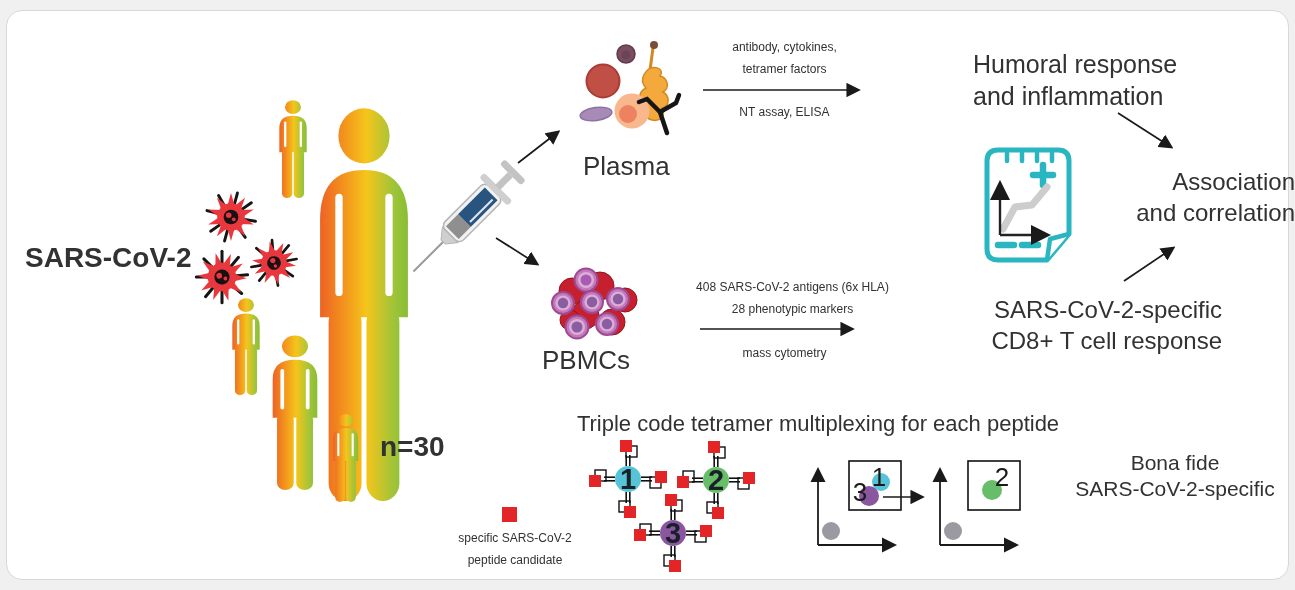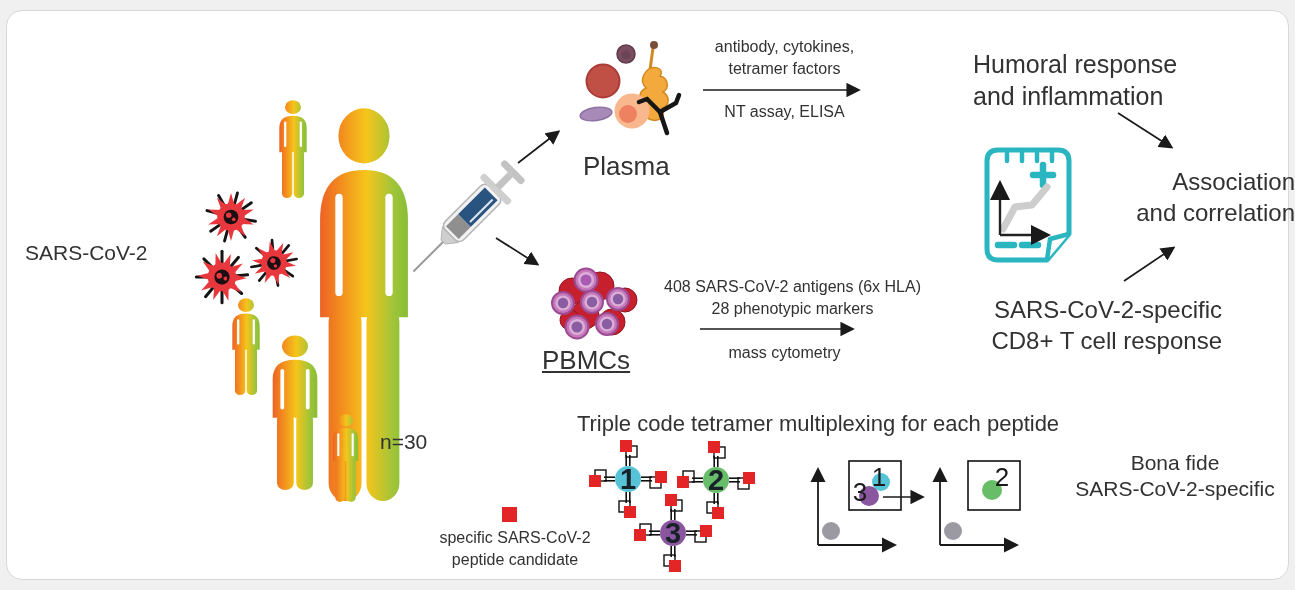--- a/index.html
+++ b/index.html
@@ -2,23 +2,23 @@
 <html><head>
 <meta charset="utf-8">
 <style>
   html,body{margin:0;padding:0;background:#f0f0f0;}
   .stage{position:relative;width:1295px;height:590px;font-family:"Liberation Sans",sans-serif;overflow:hidden;}
   .card{position:absolute;left:6px;top:10px;width:1283px;height:570px;background:#ffffff;
         border:1.5px solid #d8d8d8;border-radius:16px;box-sizing:border-box;}
   svg.art{position:absolute;left:0;top:0;width:1295px;height:590px;}
   .txt{position:absolute;color:#323232;line-height:1.25;}
   .t-title{font-size:26px;line-height:33px;text-align:center;}
-  .t-big{font-size:21px;}
+  .t-big{font-size:28px;font-weight:bold;}
   .t-label{font-size:26px;text-align:left;}
-  .t-small{font-size:16px;line-height:22px;text-align:center;}
+  .t-small{font-size:12px;line-height:22px;text-align:center;}
   .t-right{font-size:25px;line-height:32px;}
   .t-right-c{font-size:24px;line-height:31px;text-align:right;}
   .t-mid{font-size:21px;line-height:26px;text-align:center;}
   .tet-num{font-family:"Liberation Sans",sans-serif;font-size:29px;font-weight:700;
            text-anchor:middle;fill:#182028;}
   .plot-num{font-family:"Liberation Sans",sans-serif;font-size:26px;text-anchor:middle;fill:#1a1a1a;}
 </style>
 </head>
 <body>
 
@@ -251,21 +251,21 @@
   <div class="txt t-right" style="left:973px;top:48px;">
     <div>Humoral response</div>
     <div>and inflammation</div>
   </div>
 
   <div class="txt t-right-c" style="left:1103px;top:166px;width:192px;">
     <div>Association</div>
     <div>and correlation</div>
   </div>
 
-  <div class="txt t-label" style="left:542px;top:344px;width:110px;text-decoration:underline;">PBMCs</div>
+  <div class="txt t-label" style="left:542px;top:344px;width:110px;">PBMCs</div>
   <div class="txt t-small" style="left:640px;top:276px;width:305px;">
     <div>408 SARS-CoV-2 antigens (6x HLA)</div>
     <div>28 phenotypic markers</div>
   </div>
   <div class="txt t-small" style="left:692px;top:342px;width:185px;">mass cytometry</div>
 
   <div class="txt t-right-c" style="left:946px;top:294px;width:276px;">
     <div>SARS-CoV-2-specific</div>
     <div>CD8+ T cell response</div>
   </div>

